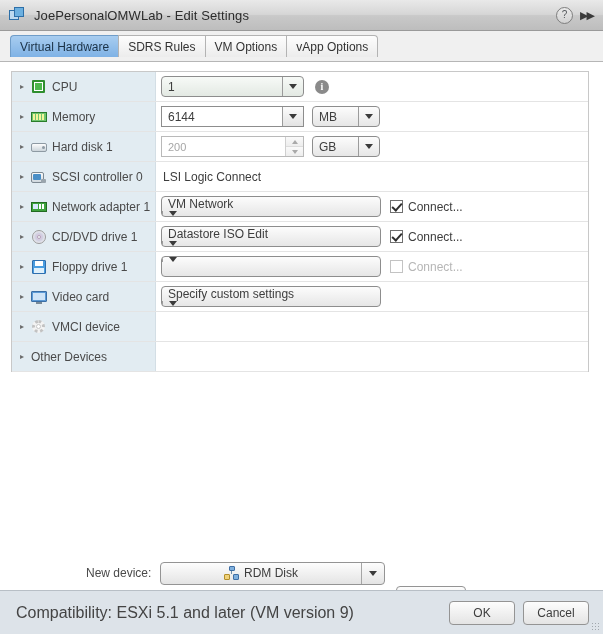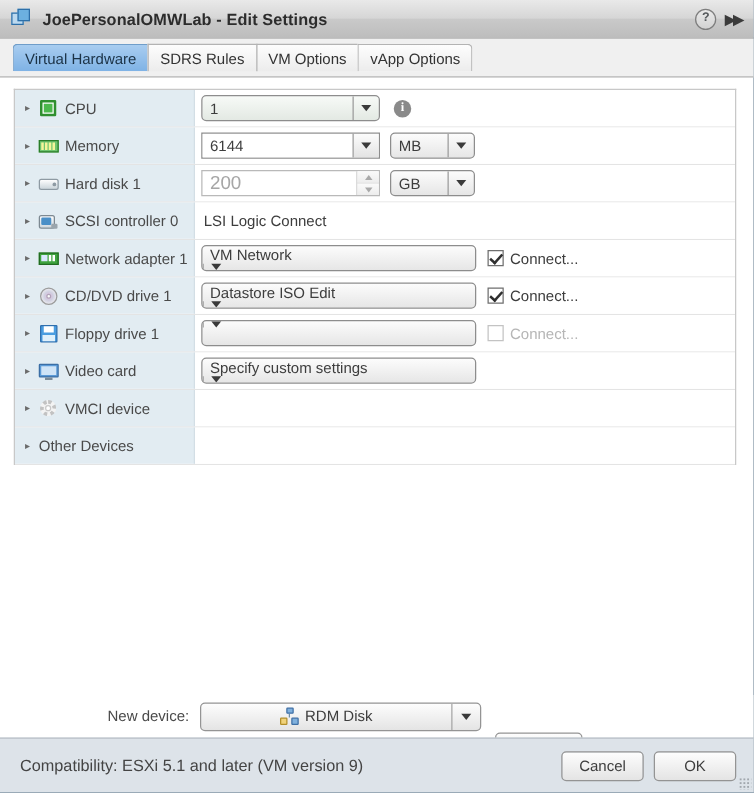--- a/index.html
+++ b/index.html
@@ -22,21 +22,20 @@
   
   .titlebar {
     position: absolute;
     left: 0; top: 0;
     width: 603px; height: 31px;
     background: linear-gradient(to bottom, #e9e9e9 0%, #d6d6d6 48%, #c9c9c9 52%, #bdbdbd 100%);
     border-bottom: 1px solid #9a9a9a;
     box-sizing: border-box;
     display: flex;
     align-items: center;
-    font-weight: bold;
   }
   .tb-icon {
     margin-left: 9px;
     width: 16px; height: 16px;
     position: relative;
     flex: none;
   }
   .tb-icon .sq {
     position: absolute;
     box-sizing: border-box;
@@ -218,21 +217,21 @@
     display: inline-flex;
     border: 1px solid #b9b9b9;
     background: #fff;
     box-sizing: border-box;
   }
   .spinbox .val {
     flex: 1;
     display: flex; align-items: center;
     padding-left: 6px;
     color: #a6a6a6;
-    font-size: 15px;
+    font-size: 11px;
   }
   .spin-btns {
     width: 17px; flex: none;
     display: flex; flex-direction: column;
     border-left: 1px solid #cfcfcf;
   }
   .spin-btns div {
     flex: 1;
     display: flex; align-items: center; justify-content: center;
     background: linear-gradient(to bottom,#fafafa,#ededed);
@@ -397,21 +396,21 @@
     left: 0; top: 590px;
     width: 603px; height: 44px;
     background: #dde3e9;
     border-top: 1px solid #b8bfc6;
     box-sizing: border-box;
     display: flex;
     align-items: center;
   }
   .compat {
     margin-left: 16px;
-    font-size: 13px;
+    font-size: 16px;
     color: #444;
   }
   .footer-btns {
     margin-left: auto;
     margin-right: 14px;
     display: flex;
     gap: 8px;
   }
   .footer-btns .btn { width: 66px; height: 24px; padding: 0; }
   .grip {
@@ -673,19 +672,19 @@
       <div class="arw">
           <span class="caret"></span>
         </div>
     </div>
     <div class="btn addbtn">Add</div>
   </div>
 
   <div class="footer">
     <span class="compat">Compatibility: ESXi 5.1 and later (VM version 9)</span>
     <div class="footer-btns">
+      <div class="btn">OK</div>
       <div class="btn">Cancel</div>
-      <div class="btn">OK</div>
     </div>
     <span class="grip"></span>
   </div>
 
 </div>
 
 </body></html>

